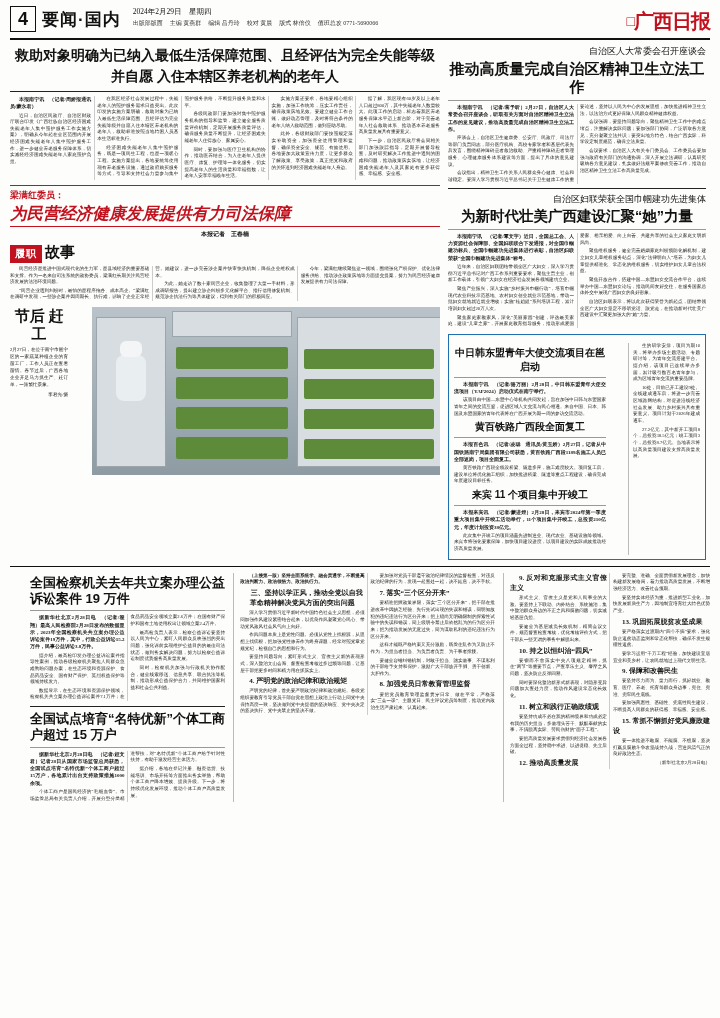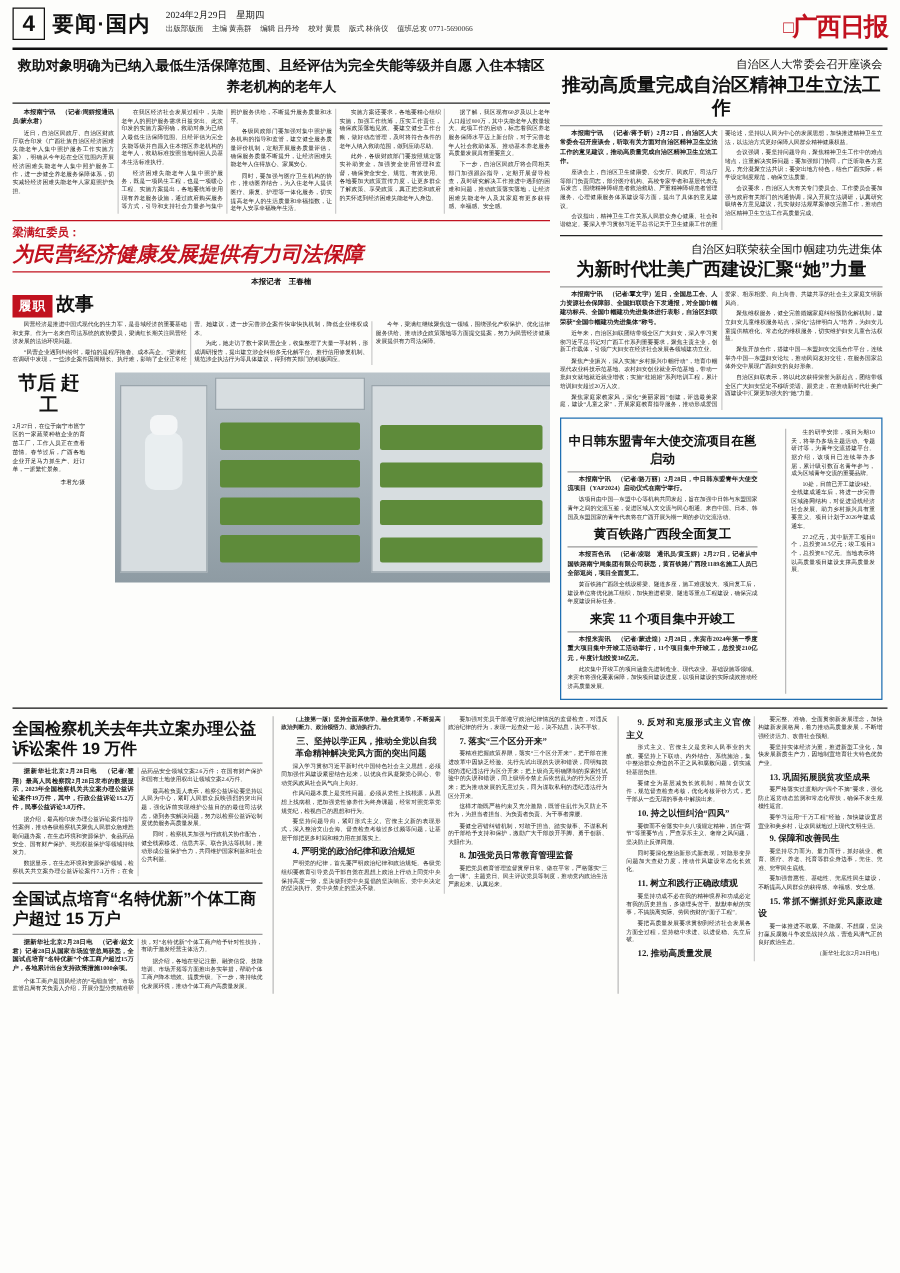--- a/index.html
+++ b/index.html
@@ -45,21 +45,21 @@
   
   .top { display: flex; gap: 8px; margin-top: 5px; }
   .top-left { width: 430px; }
   .top-right { width: 258px; }
 
   h1.lead {
     font-size: 22px; font-weight: bold; text-align: center; letter-spacing: 0.5px;
     font-family: "Liberation Sans", sans-serif; line-height: 1.15; margin: 2px 0 4px;
   }
   .lead-sub {
-    font-size: 11px; font-weight: bold; text-align: center; line-height: 1.5;
+    font-size: 14px; font-weight: bold; text-align: center; line-height: 1.5;
     margin-bottom: 4px; font-family: "Liberation Sans", sans-serif;
   }
   .cols5 { column-count: 5; column-gap: 6px; column-rule: 0.5px solid #ccc; }
   .cols3 { column-count: 3; column-gap: 6px; column-rule: 0.5px solid #ccc; }
   .cols2 { column-count: 2; column-gap: 6px; column-rule: 0.5px solid #ccc; }
 
   .kicker { font-size: 9px; text-align: right; font-weight: normal; font-family: "Liberation Sans", sans-serif; margin-bottom: 2px; }
   h2.hd {
     font-size: 15px; font-weight: bold; text-align: center; font-family: "Liberation Sans", sans-serif;
     line-height: 1.2; margin: 1px 0 4px;
@@ -94,21 +94,21 @@
   .green { position: absolute; background: #5e8b3a; border-radius: 2px; }
 
   
   .brief { border: 1px solid #1f6fb2; margin-top: 6px; padding: 4px 5px; }
   .brief-title { color: #1f6fb2; font-weight: bold; font-size: 11px; font-family: "Liberation Sans", sans-serif; letter-spacing: 4px; }
   .brief-bar { display: inline-block; width: 9px; height: 9px; background: #1f6fb2; margin-right: 3px; vertical-align: -1px; }
   h3.bh { font-size: 10px; font-weight: bold; text-align: center; font-family: "Liberation Sans", sans-serif; margin: 3px 0 2px; }
 
   
   .bottom { display: flex; gap: 8px; margin-top: 6px; }
-  .bl { width: 200px; }
+  .bl { width: 200px; margin-left: 20px; }
   .bm { width: 268px; }
   .br { width: 212px; }
   h2.b-hd { font-size: 13px; font-weight: bold; font-family: "Liberation Sans", sans-serif; line-height: 1.25; margin: 2px 0 3px; }
   .sec-hd { font-size: 7px; font-weight: bold; margin: 3px 0 2px; }
   .sig { font-size: 4.6px; text-align: right; margin-top: 2px; }
   .vline { border-left: 0.6px solid #bbb; }
 </style>
 </head>
 <body>
 

